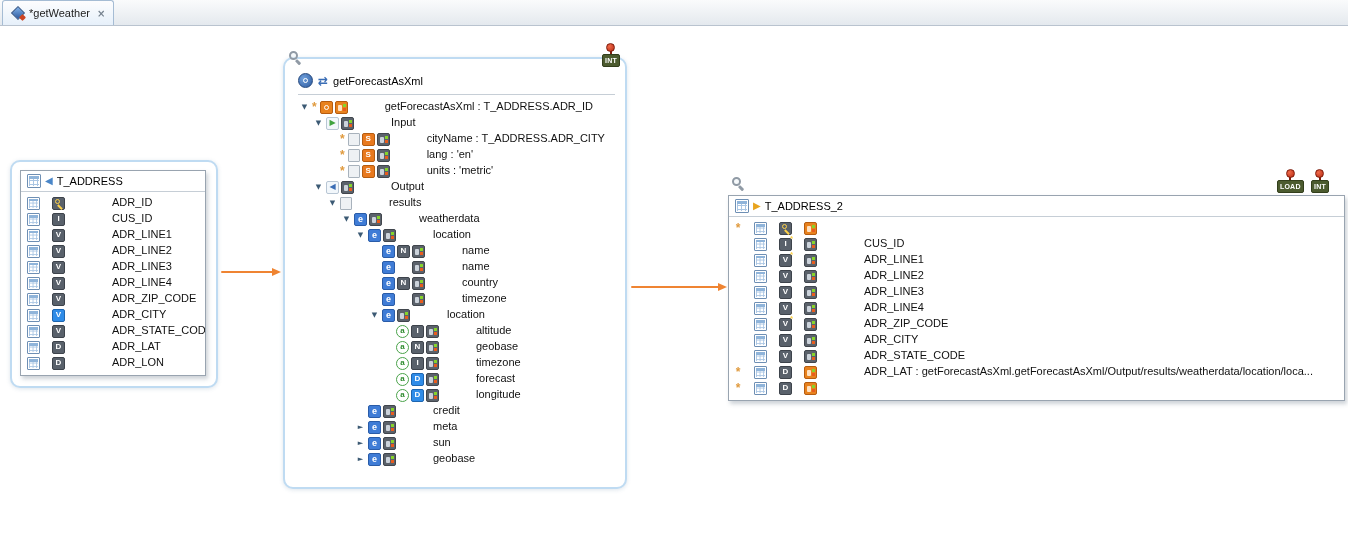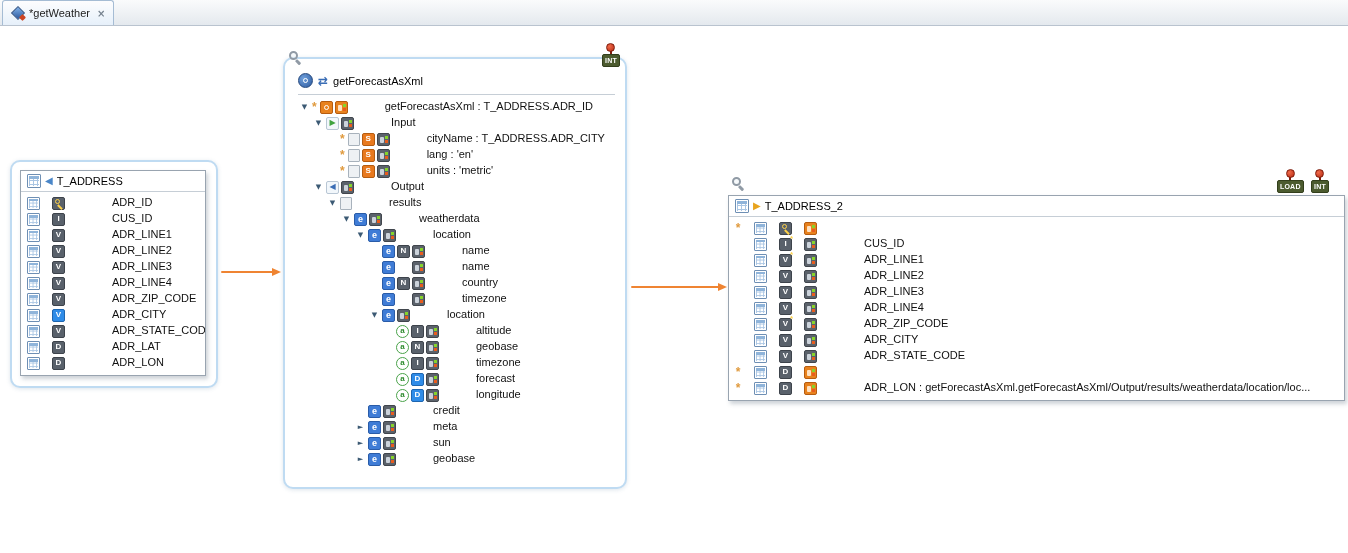--- a/index.html
+++ b/index.html
@@ -561,30 +561,30 @@
           <div class="row">
             <span class="stargut">
               <span class="star">*</span>
             </span>
             <span class="ic col"></span>
             <span class="ic lb">D</span>
             <span class="ic ex o">
               <i class="p1"></i>
               <i class="p2"></i>
             </span>
+            <span class="lbl">ADR_LAT : getForecastAsXml.getForecastAsXml/Output/results/weatherdata/location/loca...</span>
           </div>
           <div class="row">
             <span class="stargut">
               <span class="star">*</span>
             </span>
             <span class="ic col"></span>
             <span class="ic lb">D</span>
             <span class="ic ex o">
               <i class="p1"></i>
               <i class="p2"></i>
             </span>
-            <span class="lbl">ADR_LON : getForecastAsXml.getForecastAsXml/Output/results/weatherdata/location/loc...</span>
           </div>
         </div>
     </div>
 
   </div>
 </div>
 
 </body></html>

